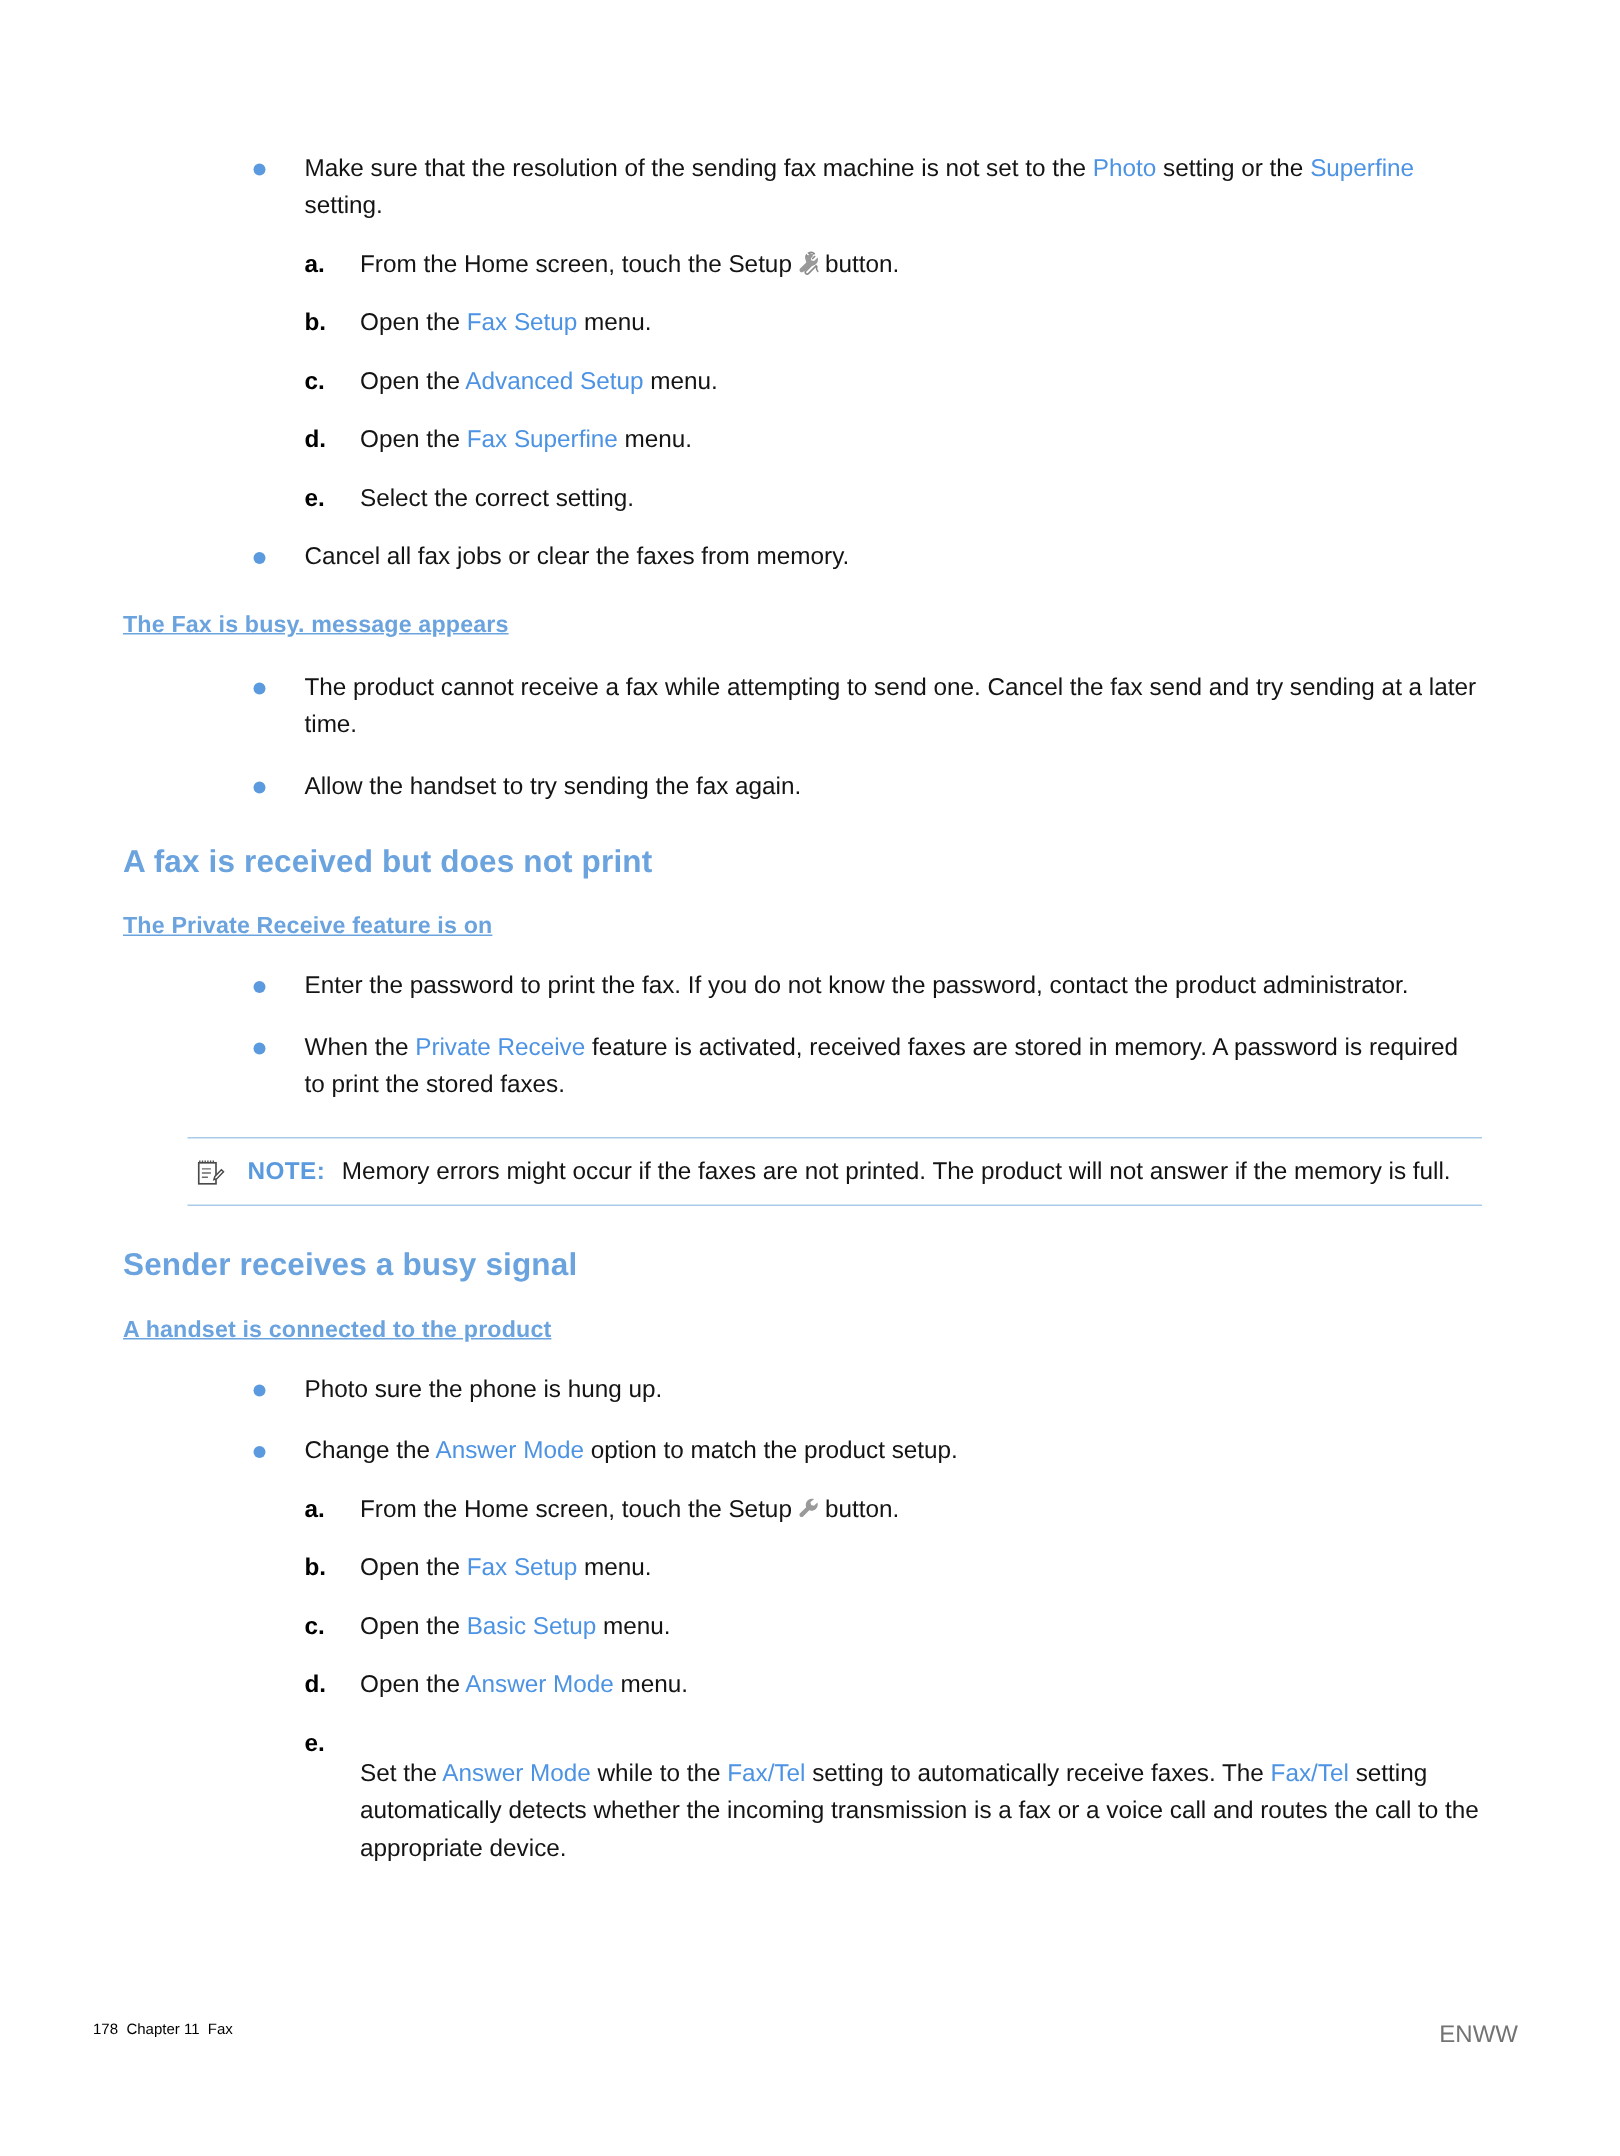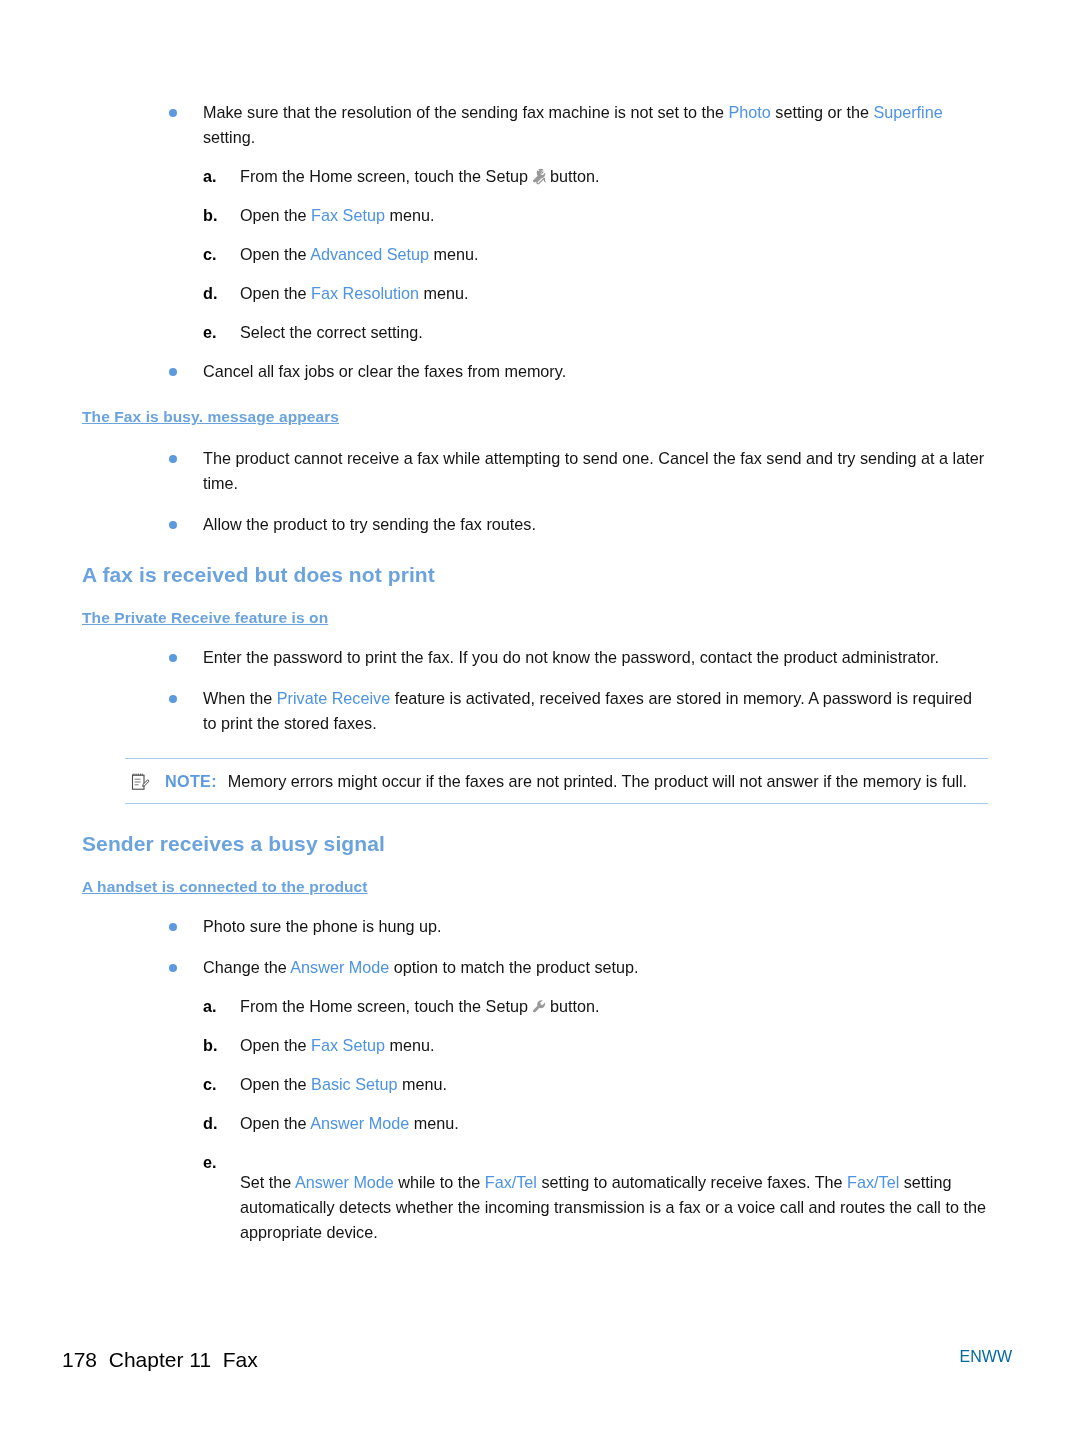--- a/index.html
+++ b/index.html
@@ -160,30 +160,30 @@
     position: absolute;
     left: 0;
     top: 1348px;
     width: 1080px;
     height: 24px;
   }
   .footer-left {
     position: absolute;
     left: 62px;
     top: 0;
-    font-size: 21px;
+    font-size: 10px;
     color: #000;
     white-space: pre;
   }
   .footer-right {
     position: absolute;
     right: 68px;
     top: 0;
     font-size: 16px;
-    color: #0369a1;
+    color: #737373;
   }
 </style>
 </head>
 <body>
 
 <div class="page">
   <div class="content">
 
     <ul class="bullets">
       <li>
@@ -206,21 +206,21 @@
       <li>
         <span class="marker">b.</span>
         <span>Open the </span><span class="ui">Fax Setup</span><span> menu.</span>
       </li>
       <li>
         <span class="marker">c.</span>
         <span>Open the </span><span class="ui">Advanced Setup</span><span> menu.</span>
       </li>
       <li>
         <span class="marker">d.</span>
-        <span>Open the </span><span class="ui">Fax Resolution</span><span> menu.</span>
+        <span>Open the </span><span class="ui">Fax Superfine</span><span> menu.</span>
       </li>
       <li>
         <span class="marker">e.</span>
         <span>Select the correct setting.</span>
       </li>
     </ol>
 
     <div class="sp-14"></div>
 
     <ul class="bullets">
@@ -236,21 +236,21 @@
 
     <div class="sp-20"></div>
 
     <ul class="bullets">
       <li>
         <span class="dot"></span>
         <span>The product cannot receive a fax while attempting to send one. Cancel the fax send and try sending at a later time.</span>
       </li>
       <li>
         <span class="dot"></span>
-        <span>Allow the product to try sending the fax routes.</span>
+        <span>Allow the handset to try sending the fax again.</span>
       </li>
     </ul>
 
     <div class="sp-26"></div>
 
     <h1 class="section-title">A fax is received but does not print</h1>
 
     <div class="sp-22"></div>
 
     <h2 class="sub-title">The Private Receive feature is on</h2>

